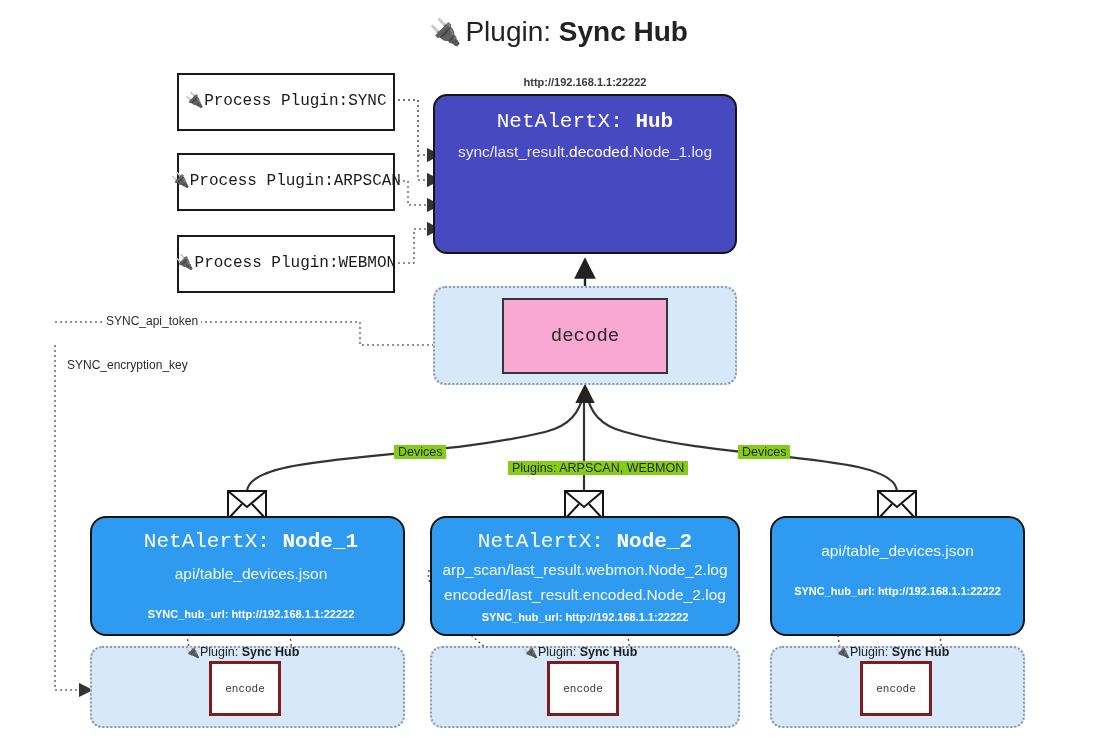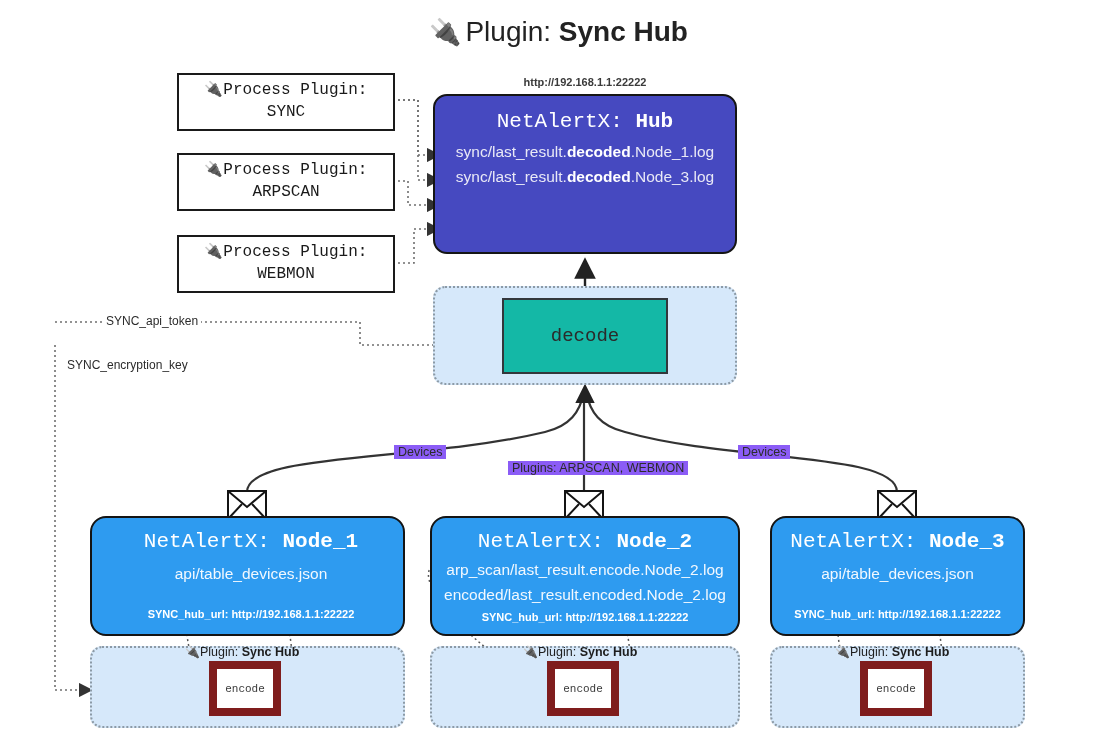--- a/index.html
+++ b/index.html
@@ -9,58 +9,58 @@
   #svg-layer{position:absolute;left:0;top:0;width:1117px;height:754px;pointer-events:none;}
 
   
   #title{left:0;top:16px;width:1117px;text-align:center;font-size:28px;color:#222;}
   #title .plug{font-size:26px;margin-right:4px;}
   #title .bold{font-weight:bold;}
 
   
   .proc-box{width:218px;height:58px;border:2px solid #1a1a1a;background:#ffffff;
             font-family:"Liberation Mono", monospace;font-size:16px;line-height:1.35;
-            display:flex;flex-direction:column;align-items:center;justify-content:center;
+            display:flex;align-items:center;justify-content:center;
             box-sizing:border-box;color:#1a1a1a;}
   .proc-box .l1{display:block;white-space:nowrap;}
   .proc-box .l2{display:block;}
   .proc-box .plug{font-size:15px;}
 
   
   #hub-url{left:450px;top:76px;width:270px;text-align:center;font-size:11px;color:#3a3a3a;font-weight:600;}
   #hub-box{left:433px;top:94px;width:304px;height:160px;background:#4649c0;
            border:2px solid #151515;border-radius:14px;box-sizing:border-box;
            display:flex;flex-direction:column;align-items:center;padding-top:14px;}
   #hub-box .hub-title{font-family:"Liberation Mono", monospace;font-size:21px;color:#ffffff;margin-bottom:6px;}
   #hub-box .hub-title b{font-weight:bold;}
   .hub-line{color:#e9e9f6;font-size:15.5px;line-height:25px;white-space:nowrap;}
-  .hub-line b{font-weight:bold;color:#ffffff;}
+  .hub-line b{font-weight:normal;color:#ffffff;}
 
   
   #decode-wrap{left:433px;top:286px;width:304px;height:99px;background:#d6e8fa;
                border:2px dotted #8c9aa6;border-radius:12px;box-sizing:border-box;}
-  #decode-box{left:502px;top:298px;width:166px;height:76px;background:#14b8a6;
+  #decode-box{left:502px;top:298px;width:166px;height:76px;background:#f9a8d4;
               border:2px solid #33373b;box-sizing:border-box;display:flex;
               align-items:center;justify-content:center;
               font-family:"Liberation Mono", monospace;font-size:19px;color:#2b2b2b;}
 
   
-  .edge-label{font-size:12.5px;color:#2b2b2b;background:#8b5cf6;padding:0 4px;white-space:nowrap;}
+  .edge-label{font-size:12.5px;color:#2b2b2b;background:#84cc16;padding:0 4px;white-space:nowrap;}
 
   
   .node-box{height:120px;background:#2e9bf0;border:2px solid #141414;border-radius:16px;
             box-sizing:border-box;display:flex;flex-direction:column;align-items:center;padding-top:12px;}
   .node-box .node-title{font-family:"Liberation Mono", monospace;font-size:21px;color:#ffffff;}
   .node-box .node-title b{font-weight:bold;}
   .node-line{color:#f2f8fe;font-size:15.5px;line-height:25px;white-space:nowrap;}
   .node-hub-url{font-size:11px;color:#ffffff;font-weight:700;white-space:nowrap;}
 
   
   .enc-wrap{height:82px;background:#d6e8fa;border:2px dotted #8c9aa6;border-radius:12px;box-sizing:border-box;}
-  .enc-box{width:72px;height:55px;background:#ffffff;border:8px solid #7f1d1d;box-sizing:border-box;
+  .enc-box{width:72px;height:55px;background:#ffffff;border:3px solid #7f1d1d;box-sizing:border-box;
            display:flex;align-items:center;justify-content:center;
            font-family:"Liberation Mono", monospace;font-size:11px;color:#3a3a3a;}
   .enc-label{font-size:12.5px;color:#1d1d1d;white-space:nowrap;}
   .enc-label b{font-weight:bold;}
   .enc-label .plug{font-size:12px;}
 
   
   .envelope{width:40px;height:30px;}
 
   
@@ -126,21 +126,20 @@
   <span class="l2">WEBMON</span>
 </div>
 
 <div class="abs" id="hub-url">http://192.168.1.1:22222</div>
 <div class="abs" id="hub-box">
   <div class="hub-title">
     <span>NetAlertX:</span>
     <b>Hub</b>
   </div>
   <div class="hub-line"><span>sync/last_result.</span><b>decoded</b><span>.Node_1.log</span></div>
-  <div class="hub-line"><span>sync/last_result.</span><b>decoded</b><span>.Node_3.log</span></div>
 </div>
 
 <div class="abs" id="decode-wrap"></div>
 <div class="abs" id="decode-box">decode</div>
 
 <div class="abs key-label" style="left:103px;top:314px;">SYNC_api_token</div>
 <div class="abs key-label" style="left:64px;top:358px;">SYNC_encryption_key</div>
 
 <div class="abs edge-label" style="left:394px;top:445px;">Devices</div>
 <div class="abs edge-label" style="left:738px;top:445px;">Devices</div>
@@ -173,29 +172,26 @@
     <span>NetAlertX:</span> <b>Node_1</b>
   </div>
   <div class="node-line" style="margin-top:8px;">api/table_devices.json</div>
   <div class="node-hub-url" style="margin-top:22px;">SYNC_hub_url: http://192.168.1.1:22222</div>
 </div>
 
 <div class="abs node-box" style="left:430px;top:516px;width:310px;">
   <div class="node-title">
     <span>NetAlertX:</span> <b>Node_2</b>
   </div>
-  <div class="node-line" style="margin-top:4px;">arp_scan/last_result.encode.Node_2.log</div>
+  <div class="node-line" style="margin-top:4px;">arp_scan/last_result.webmon.Node_2.log</div>
   <div class="node-line">encoded/last_result.encoded.Node_2.log</div>
   <div class="node-hub-url" style="margin-top:4px;">SYNC_hub_url: http://192.168.1.1:22222</div>
 </div>
 
 <div class="abs node-box" style="left:770px;top:516px;width:255px;">
-  <div class="node-title">
-    <span>NetAlertX:</span> <b>Node_3</b>
-  </div>
   <div class="node-line" style="margin-top:8px;">api/table_devices.json</div>
   <div class="node-hub-url" style="margin-top:22px;">SYNC_hub_url: http://192.168.1.1:22222</div>
 </div>
 
 <div class="abs enc-wrap" style="left:90px;top:646px;width:315px;"></div>
 <div class="abs enc-wrap" style="left:430px;top:646px;width:310px;"></div>
 <div class="abs enc-wrap" style="left:770px;top:646px;width:255px;"></div>
 
 <div class="abs enc-label" style="left:185px;top:645px;">
   <span class="plug">🔌</span><span>Plugin:</span> <b>Sync Hub</b>

